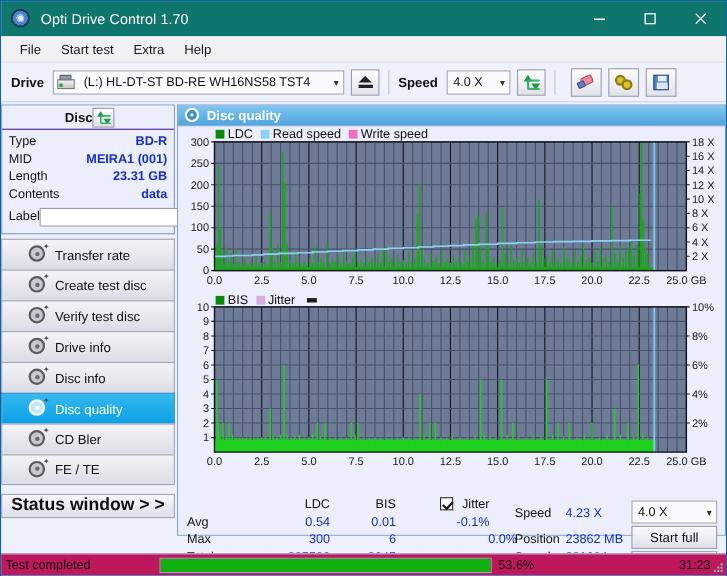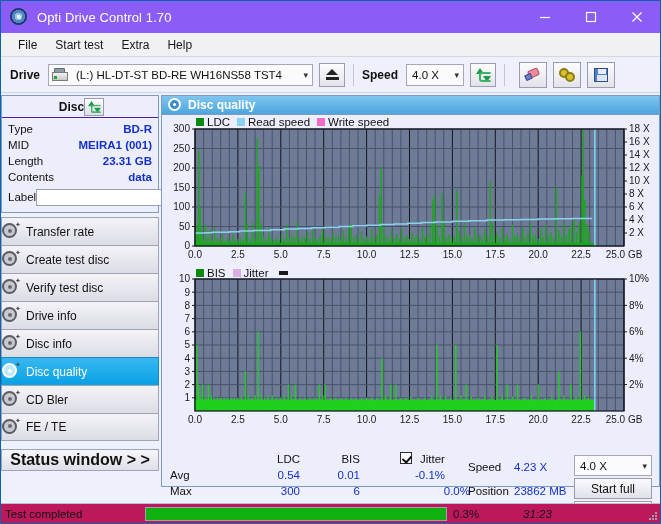--- a/index.html
+++ b/index.html
@@ -14,21 +14,21 @@
     position:relative;width:661px;height:524px;
     background:#eef0fb;
     border:1px solid #0a64ad;
     box-sizing:border-box;
     overflow:hidden;
   }
 
   
   .titlebar{
     position:absolute;left:0;top:0;width:659px;height:32px;
-    background:#8b5cf6;
+    background:#0f766e;
     display:flex;align-items:center;
   }
   .titlebar .tb-icon{
     width:20px;height:20px;margin-left:8px;margin-right:8px;
     position:relative;flex:0 0 auto;
   }
   .disc-glyph{
     width:17px;height:17px;border-radius:50%;
     background:radial-gradient(circle at 50% 50%, #ffffff 0 18%, #9bbfe0 19% 34%, #4c86c6 35% 62%, #20436e 63% 100%);
     border:1px solid #13314f;box-sizing:border-box;
@@ -130,21 +130,21 @@
     flex:1 1 auto;height:17px;background:#ffffff;border:1px solid #9aa0b4;box-sizing:border-box;margin-right:4px;
   }
   .cd-btn{width:20px;height:19px;border:1px solid #9c9cab;background:linear-gradient(#fdfdfe,#dedee8);display:flex;align-items:center;justify-content:center;box-sizing:border-box;}
   .cd-glyph{width:14px;height:14px;border-radius:50%;background:radial-gradient(circle,#ffffff 0 20%,#e7e080 21% 70%,#b8b03a 71% 100%);border:1px solid #8b8423;box-sizing:border-box;}
 
   .navlist{margin-top:4px;width:158px;}
   .navbtn{
     height:28px;display:flex;align-items:center;
     border:1px solid #9fa3b6;border-bottom:none;
     background:linear-gradient(#f3f3f7,#dcdce6);
-    box-sizing:border-box;padding-left:0;font-size:12px;color:#111;
+    box-sizing:border-box;padding-left:24px;font-size:12px;color:#111;
   }
   .navbtn:last-child{border-bottom:1px solid #9fa3b6;}
   .navbtn.active{
     background:linear-gradient(#37b9f0,#0aa0e4);
     color:#ffffff;border-color:#1b87c4;
   }
   .nav-ico{width:17px;height:17px;margin-right:7px;flex:0 0 auto;position:relative;}
   .nav-ico .ring{
     position:absolute;left:0;top:0;width:15px;height:15px;border-radius:50%;
     border:2px solid #5b5b62;box-sizing:border-box;background:#c8c8d0;
@@ -216,21 +216,21 @@
     background:#be185d;border-top:1px solid #b9bfd6;
     display:flex;align-items:center;box-sizing:border-box;font-size:11.5px;color:#111;
   }
   .sb-text{width:140px;padding-left:4px;}
   .sb-progress{
     width:302px;height:14px;border:1px solid #9aa0b4;background:#ffffff;
     box-sizing:border-box;position:relative;overflow:hidden;
   }
   .sb-progress .fill{height:100%;background:#11b011;}
   .sb-pct{width:70px;text-align:left;padding-left:6px;}
-  .sb-time{flex:1 1 auto;padding-right:14px;font-style:italic;}
+  .sb-time{flex:1 1 auto;text-align:right;padding-right:14px;}
   .sb-grip{position:absolute;right:2px;bottom:2px;width:10px;height:10px;}
 </style>
 </head>
 <body>
 
 <div id="app">
 
   <div class="titlebar">
     <div class="tb-icon">
       <div class="disc-glyph"></div>
@@ -956,21 +956,21 @@
         <div class="btn3d" style="left:412px;top:48px;width:78px;height:21px;">Start part</div>
       </div>
     </div>
   </div>
 
   <div class="statusbar">
     <div class="sb-text">Test completed</div>
     <div class="sb-progress">
       <div class="fill" id="progress-fill" style="width: 100%; background: rgb(17, 176, 17);"></div>
     </div>
-    <div class="sb-pct">0.3%</div>
+    <div class="sb-pct">53.6%</div>
     <div class="sb-time">31:23</div>
     <svg class="sb-grip" viewBox="0 0 10 10">
       <g fill="#9aa0b4">
           <rect x="7" y="7" width="2" height="2"></rect>
           <rect x="4" y="7" width="2" height="2"></rect>
           <rect x="7" y="4" width="2" height="2"></rect>
           <rect x="1" y="7" width="2" height="2"></rect>
           <rect x="7" y="1" width="2" height="2"></rect>
           <rect x="4" y="4" width="2" height="2"></rect>
         </g>

